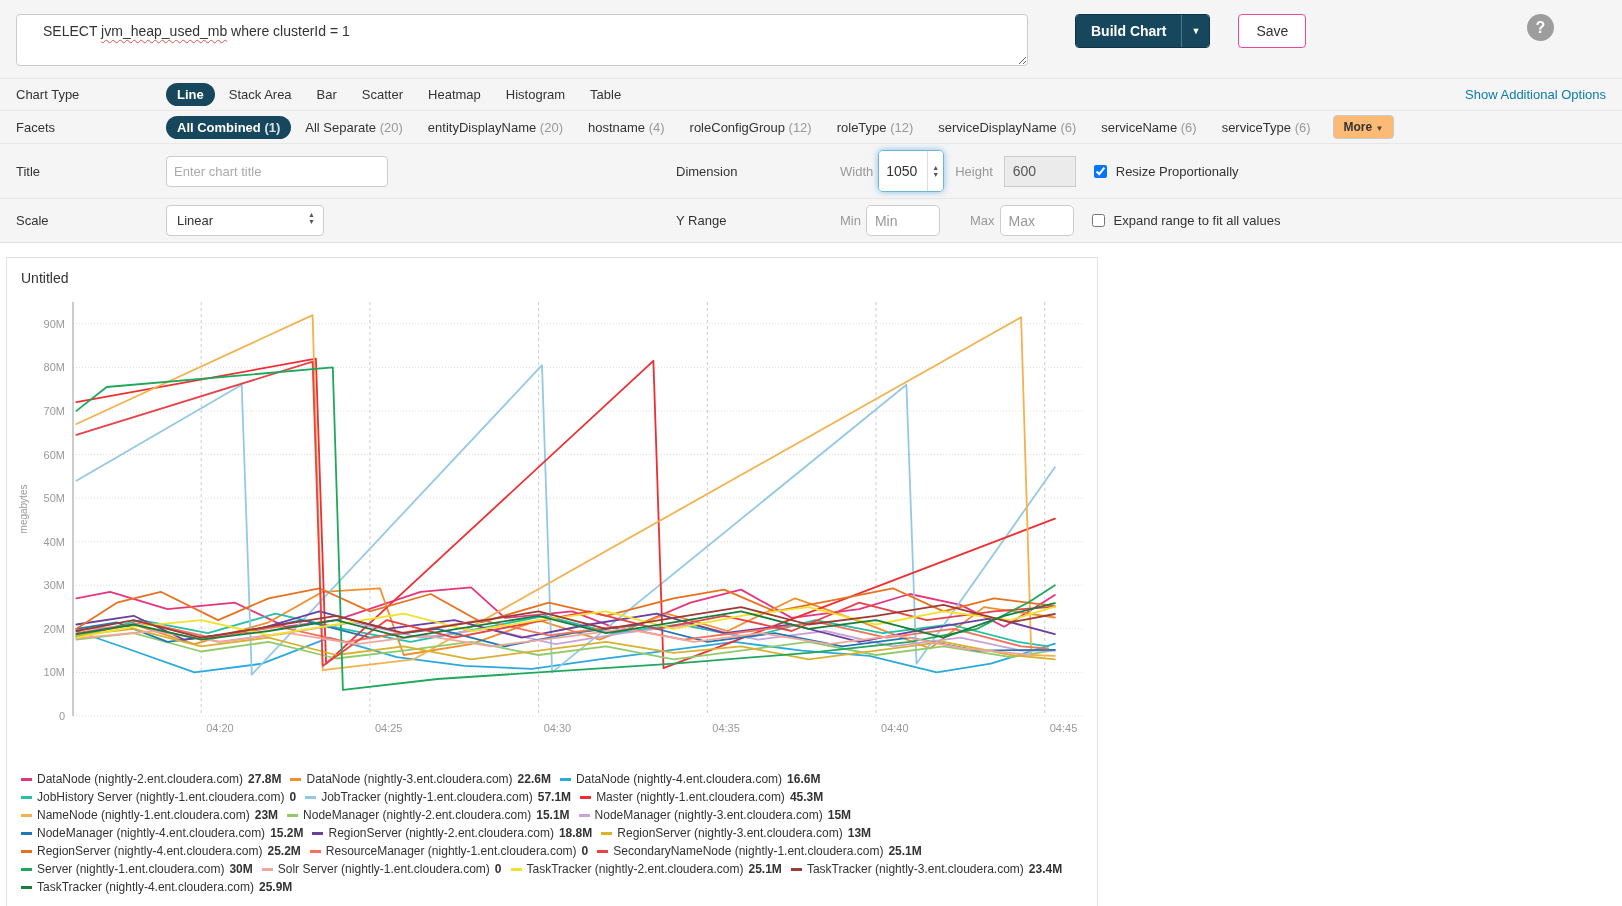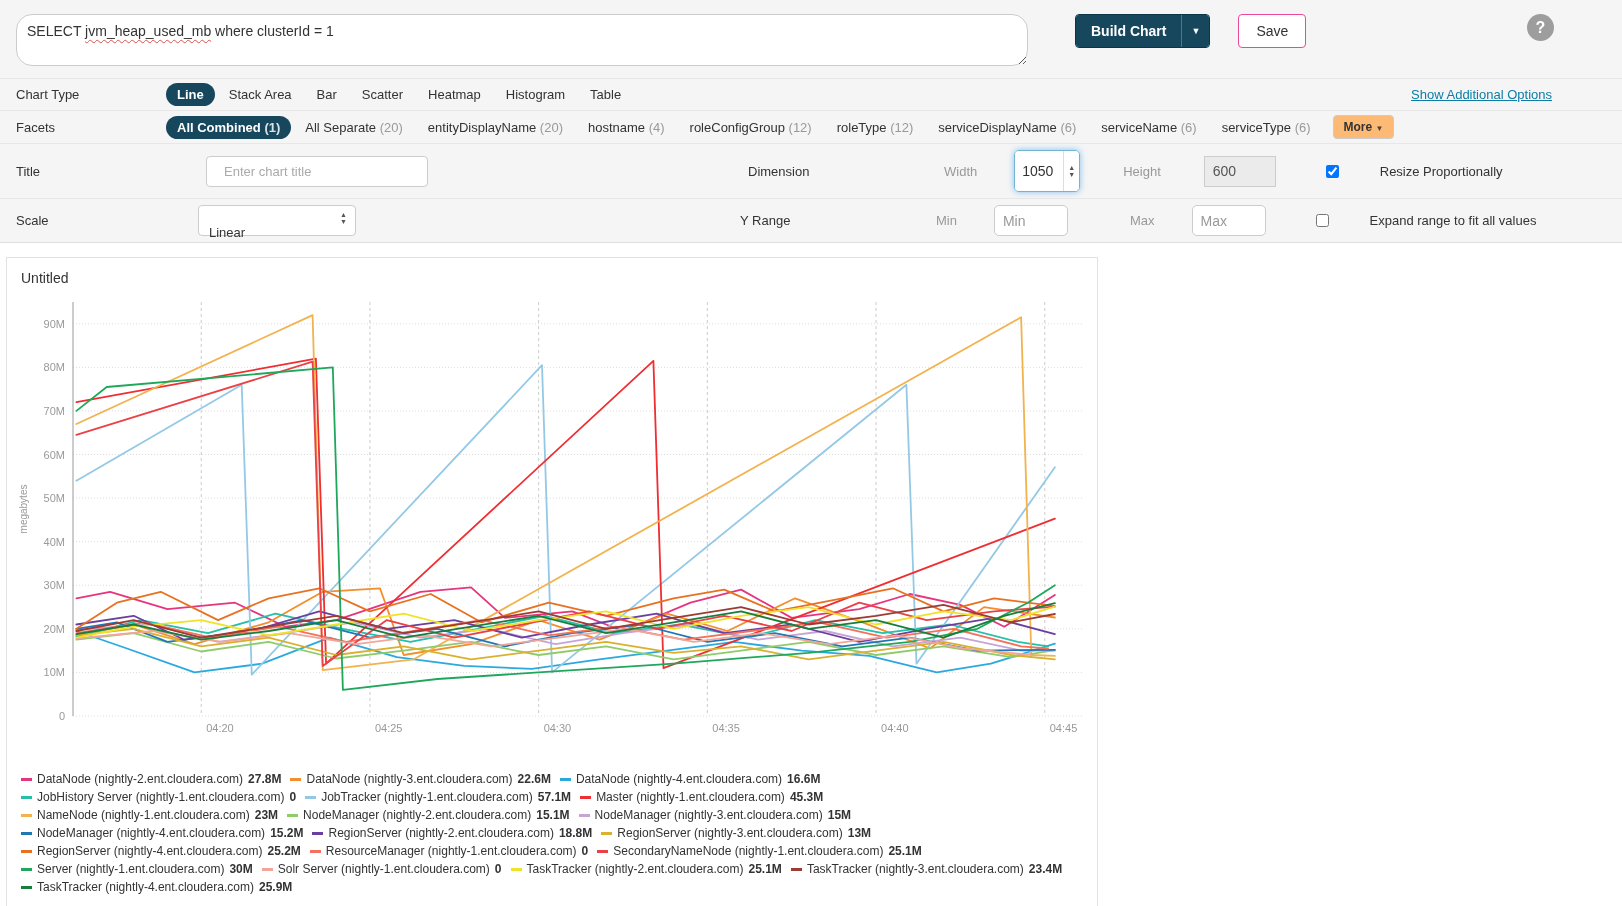--- a/index.html
+++ b/index.html
@@ -2,62 +2,62 @@
 <html><head>
 <meta charset="utf-8">
 <style>
   * { box-sizing: border-box; }
   html,body { margin:0; padding:0; background:#fff; font-family:"Liberation Sans", sans-serif; color:#333; }
   .page { width:1622px; min-height:906px; }
 
   
   .config { background:#f5f5f5; border-bottom:1px solid #e0e0e0; }
   .query-row { display:flex; align-items:flex-start; padding:14px 68px 12px 16px; }
-  .query-box { width:1012px; height:52px; background:#fff; border:1px solid #ccc; border-radius:16px;
-               padding:8px 10px; font-size:14px; color:#333; overflow:auto; resize:both; outline:none; }
+  .query-box { width:1012px; height:52px; background:#fff; border:1px solid #ccc; border-radius:4px;
+               padding:8px 26px; font-size:14px; color:#333; overflow:auto; resize:both; outline:none; }
   .wavy { text-decoration: underline wavy #d9534f; text-decoration-thickness:1px; text-underline-offset:3px; }
   .btn-primary { margin-left:47px; display:inline-flex; align-items:stretch; border-radius:4px; overflow:hidden;
                  border:1px solid #0d3547; cursor:pointer; }
   .btn-primary .main { background:#16475c; color:#fff; font-weight:bold; font-size:14px; padding:8px 15px; }
   .btn-primary .caret-part { background:#16475c; color:#fff; padding:8px 9px; border-left:1px solid rgba(255,255,255,0.25);
                  display:flex; align-items:center; font-size:9px; }
   .btn-default { margin-left:28px; background:#fff; border:1px solid #ec4899; border-radius:4px; padding:8px 17px;
                  font-size:14px; color:#333; cursor:pointer; }
   .help-circle { margin-left:auto; width:27px; height:27px; border-radius:50%; background:#9d9d9d; color:#fff;
                  font-weight:bold; font-size:16px; text-align:center; line-height:27px; cursor:pointer; }
 
   .opt-row { display:flex; align-items:center; padding:4px 16px; border-top:1px solid #e7e7e7; min-height:31px; }
   .row-label { flex:0 0 150px; font-size:13px; color:#333; }
   .pill { display:inline-block; padding:4px 11px; border-radius:14px; font-size:13px; color:#333; cursor:pointer; margin-right:3px; white-space:nowrap; }
   .pill.selected { background:#16475c; color:#fff; font-weight:bold; }
   .pill .count { color:#999; }
   .pill.selected .count { color:#d8e2e8; }
-  .link { margin-left:auto; margin-right:54px; color:#0c7ca8; text-decoration:underline; font-size:13px; cursor:pointer; }
+  .link { margin-left:auto; color:#0c7ca8; font-size:13px; cursor:pointer; }
   .btn-small { margin-left:8px; background:#fdba74; border:1px solid #ccc; border-radius:4px; padding:4px 10px;
                font-size:12px; font-weight:bold; color:#333; cursor:pointer; }
   .btn-small .dn { font-size:8px; color:#444; }
 
-  .field-row { padding:6px 16px;gap:32px; }
-  .text-input { width:222px; height:31px; border:1px solid #ccc; border-radius:4px; padding:0 17px; font-size:13px;
-                color:#333; background:#fff; outline:none;margin-left:8px; }
+  .field-row { padding:6px 16px; }
+  .text-input { width:222px; height:31px; border:1px solid #ccc; border-radius:4px; padding:0 7px; font-size:13px;
+                color:#333; background:#fff; outline:none; }
   .text-input::placeholder { color:#aaa; }
   .grp-label { margin-left:288px; flex:0 0 164px; font-size:13px; color:#333; }
   .mini-label { color:#999; font-size:13px; margin-right:5px; }
   .spin-wrap { display:inline-flex; align-items:stretch; border:1px solid #6fb6d6; border-radius:5px; background:#fff;
                box-shadow:0 0 6px rgba(82,168,236,0.7); height:42px; overflow:hidden; }
   .spin-wrap input { width:48px; border:none; outline:none; font-size:14px; padding:0 7px; color:#333; }
   .stepper { display:flex; flex-direction:column; justify-content:center; border-left:1px solid #ddd; padding:0 4px; background:#fff; }
   .stepper span { font-size:7px; line-height:7px; color:#555; cursor:pointer; text-align:center; }
   .num-disabled { margin-left:6px; width:72px; height:31px; border:1px solid #ccc; border-radius:0; background:#ebebeb;
                   color:#555; font-size:14px; padding:0 8px; }
   .chk { margin-left:18px; }
   .chk-label { margin-left:6px; font-size:13px; color:#333; }
 
   .select-box { position:relative; width:158px; height:31px; border:1px solid #ccc; border-radius:4px; background:#fff;
-                font-size:13px; color:#333; line-height:29px; padding:12px 10px; cursor:pointer; }
+                font-size:13px; color:#333; line-height:29px; padding:0 10px; cursor:pointer; }
   .select-arrows { position:absolute; right:8px; top:5px; display:flex; flex-direction:column; color:#555; }
   .select-arrows i { font-style:normal; font-size:7px; line-height:7px; }
 
   .yr-input { width:74px; height:31px; border:1px solid #ccc; border-radius:5px; padding:0 8px; font-size:14px; color:#333; outline:none; }
   .yr-input::placeholder { color:#999; }
   .max-label { margin-left:30px; }
 
   
   .chart-panel { margin:14px 0 12px 6px; width:1092px; border:1px solid #e2e2e2; background:#fff; }
   .chart-title { font-size:14px; font-weight:normal; color:#333; padding:12px 14px 2px 14px; }

